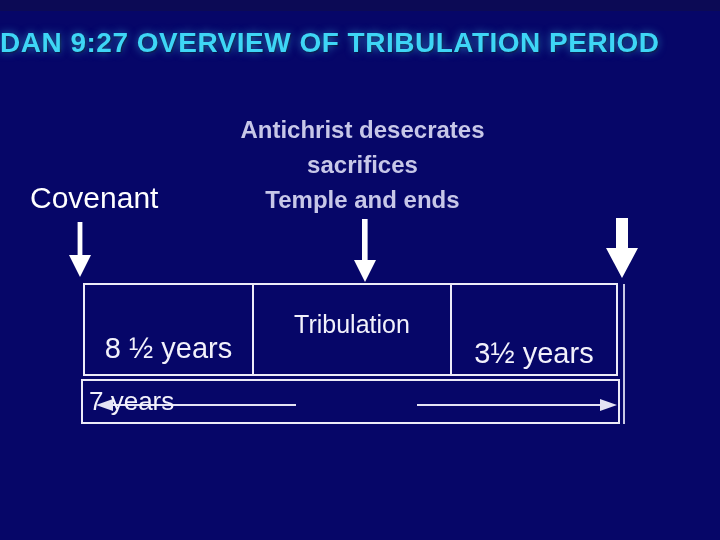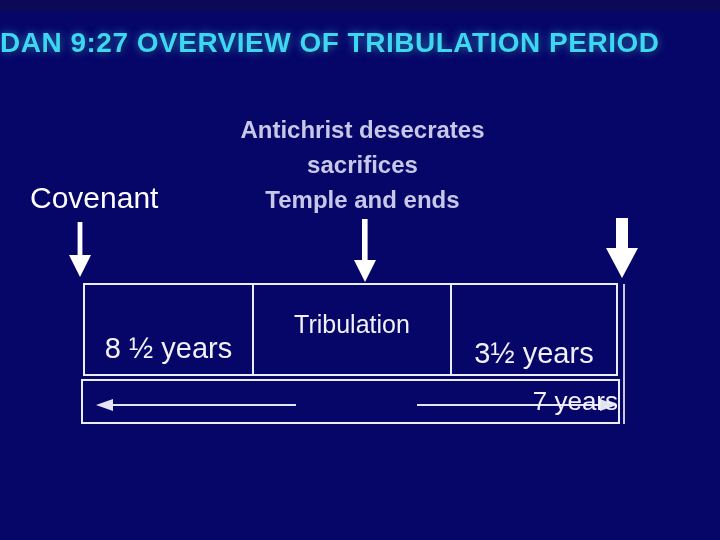--- a/index.html
+++ b/index.html
@@ -44,21 +44,21 @@
     text-align:center;white-space:nowrap;
   }
   .tl-cell.c3{flex:1;font-size:29px;padding-bottom:4px;white-space:nowrap;}
   .outer-edge-line{
     position:absolute;left:623px;top:284px;width:2px;height:140px;
     background:#D8D8EE;opacity:.92;
   }
   .seven-box{
     position:absolute;left:81px;top:379px;width:539px;height:45px;
     box-sizing:border-box;border:2px solid #ECEBF8;
-    display:flex;align-items:center;justify-content:flex-end;
+    display:flex;align-items:center;justify-content:flex-start;
   }
   .seven-label{
     font-size:26px;color:#F2F1FB;white-space:nowrap;position:relative;z-index:2;
     padding-left:6px;
   }
   .seven-box svg{position:absolute;top:17px;}
 </style>
 </head>
 <body>
 

